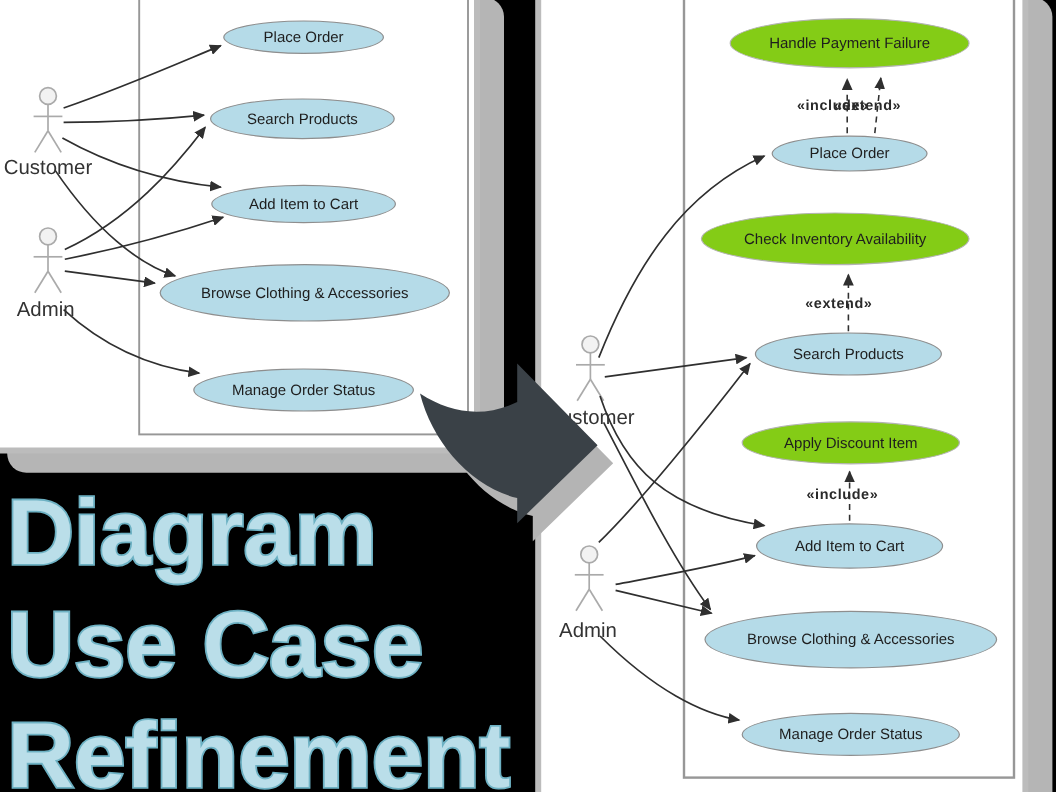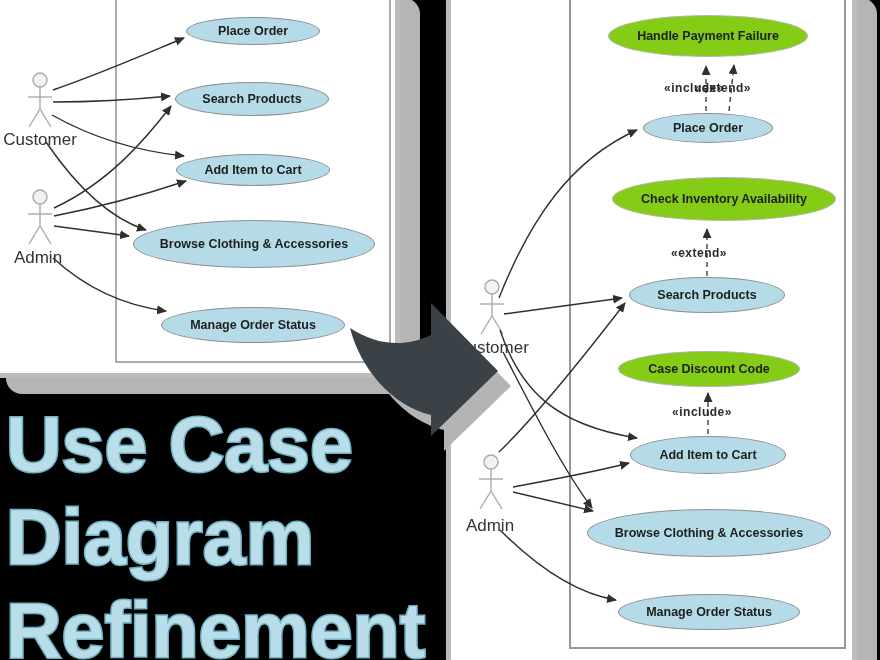--- a/index.html
+++ b/index.html
@@ -13,21 +13,20 @@
     border-radius:16px;box-sizing:border-box;z-index:1;
   }
   .card-left{left:-14px;top:-18px;width:414px;height:396px;box-shadow:20px 16px 0 0 #b5b5b5;}
   .card-right{left:446px;top:-18px;width:411px;height:700px;box-shadow:20px 16px 0 0 #b5b5b5;}
   #diagram-layer{position:absolute;left:0;top:0;z-index:2;}
   .uc{
     position:absolute;z-index:3;border-radius:50%;
     display:flex;align-items:center;justify-content:center;
     font-size:12.5px;color:#1e1e1e;text-align:right;white-space:nowrap;
     box-sizing:border-box;
-    font-weight:bold;
   }
   .uc-primary{background:#b5dbe8;border:1px solid #8e8e8e;}
   .uc-secondary{background:#84cc16;border:1px solid #b3b3b3;}
   .actor-label{
     position:absolute;z-index:3;transform:translateX(-50%);
     font-size:17px;color:#333;white-space:nowrap;
   }
   .stereo{
     position:absolute;z-index:3;transform:translate(-50%,-50%);
     font-size:12px;font-weight:bold;color:#2a2a2a;white-space:nowrap;letter-spacing:0.5px;
@@ -120,37 +119,37 @@
 <div class="uc uc-primary" style="left:175px;top:82px;width:154px;height:34px;">Search Products</div>
 <div class="uc uc-primary" style="left:176px;top:154px;width:154px;height:32px;">Add Item to Cart</div>
 <div class="uc uc-primary" style="left:133px;top:220px;width:242px;height:48px;">Browse Clothing &amp; Accessories</div>
 <div class="uc uc-primary" style="left:161px;top:307px;width:184px;height:36px;">Manage Order Status</div>
 
 <div class="actor-label" style="left:40px;top:130px;">Customer</div>
 <div class="actor-label" style="left:38px;top:248px;">Admin</div>
 
 <div class="uc uc-secondary" style="left:608px;top:15px;width:200px;height:42px;">Handle Payment Failure</div>
 <div class="uc uc-primary" style="left:643px;top:113px;width:130px;height:30px;">Place Order</div>
-<div class="uc uc-secondary" style="left:612px;top:177px;width:224px;height:44px;">Check Inventory Availability</div>
+<div class="uc uc-secondary" style="left:584px;top:177px;width:224px;height:44px;">Check Inventory Availability</div>
 <div class="uc uc-primary" style="left:629px;top:277px;width:156px;height:36px;">Search Products</div>
-<div class="uc uc-secondary" style="left:618px;top:351px;width:182px;height:36px;">Case Discount Code</div>
+<div class="uc uc-secondary" style="left:618px;top:351px;width:182px;height:36px;">Apply Discount Item</div>
 <div class="uc uc-primary" style="left:630px;top:436px;width:156px;height:38px;">Add Item to Cart</div>
 <div class="uc uc-primary" style="left:587px;top:509px;width:244px;height:48px;">Browse Clothing &amp; Accessories</div>
 <div class="uc uc-primary" style="left:618px;top:594px;width:182px;height:36px;">Manage Order Status</div>
 
 <div class="actor-label" style="left:492px;top:338px;">Customer</div>
 <div class="actor-label" style="left:490px;top:516px;">Admin</div>
 
 <div class="stereo" style="left:694px;top:88px;">«include»</div>
 <div class="stereo" style="left:723px;top:88px;">«extend»</div>
 <div class="stereo" style="left:699px;top:253px;">«extend»</div>
 <div class="stereo" style="left:702px;top:412px;">«include»</div>
 
 <svg id="big-arrow-layer" width="880" height="660" viewBox="0 0 880 660">
   <path d="M 350 328 C 360 368 392 406 431 415 L 431 436 L 498 371 L 431 303 L 431 335 C 404 348 376 345 350 328 Z" transform="translate(13,15)" fill="#b4b4b4"></path>
   <path d="M 350 328 C 360 368 392 406 431 415 L 431 436 L 498 371 L 431 303 L 431 335 C 404 348 376 345 350 328 Z" fill="#3a4147"></path>
 </svg>
 
 <div class="title-block">
+  <div>Diagram</div>
   <div>Use Case</div>
-  <div>Diagram</div>
   <div>Refinement</div>
 </div>
 
 </body></html>

